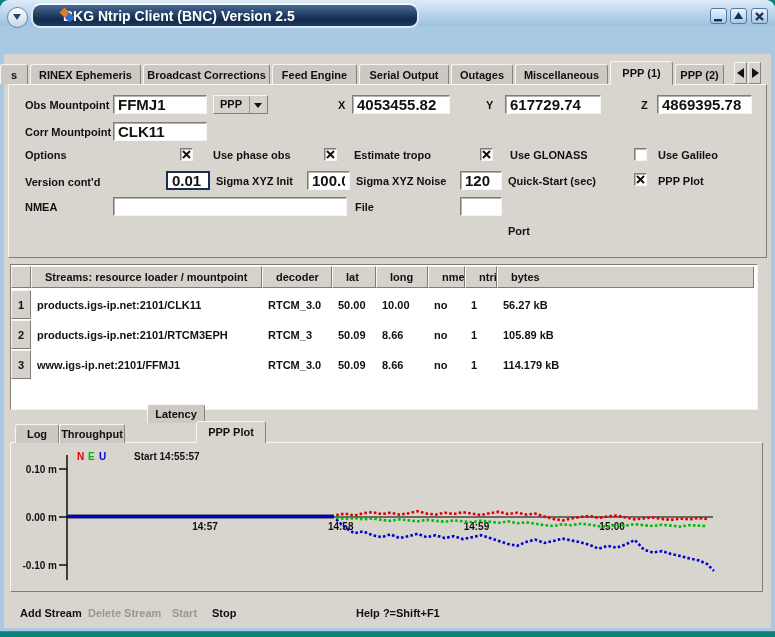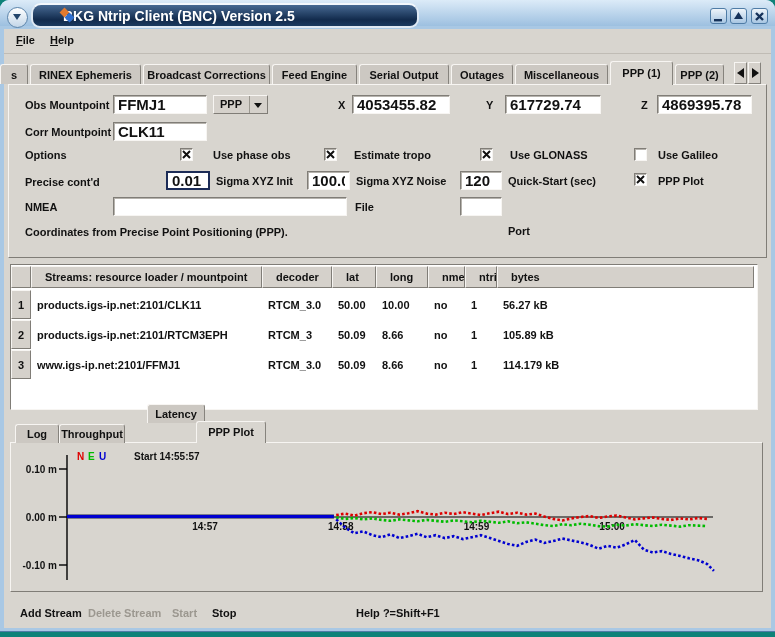--- a/index.html
+++ b/index.html
@@ -93,24 +93,20 @@
           <path d="M6.5 2 L11 9 L2 9 Z" fill="#16325a"></path>
         </svg>
     </div>
     <div class="win-btn" style="right:7px;">
       <svg width="13" height="13">
           <path d="M3 3 L10 10 M10 3 L3 10" stroke="#16325a" stroke-width="2.4"></path>
         </svg>
     </div>
   </div>
 
-  <div class="menubar">
-    <span class="menu-item">File</span>
-    <span class="menu-item">Help</span>
-  </div>
 
   <div class="content"></div>
 
   <div id="top-tabs"></div>
   <div class="tab-scroll" style="left:734px;">
       <span class="arr-l"></span>
     </div>
   <div class="tab-scroll" style="left:748px;">
       <span class="arr-r"></span>
     </div>
@@ -131,30 +127,29 @@
   <input class="tin" style="left: 505px; top: 95px; width: 96px;" value="617729.74">
   <span class="lbl" style="left:641px;top:99px;">Z</span>
   <input class="tin" style="left: 657px; top: 95px; width: 95px;" value="4869395.78">
 
   <span class="lbl" style="left:25px;top:126px;">Corr Mountpoint</span>
   <input class="tin" style="left: 113px; top: 122px; width: 94px;" value="CLK11">
 
   <span class="lbl" style="left:25px;top:149px;">Options</span>
   <div id="options-row"></div>
 
-  <span class="lbl" style="left:25px;top:176px;">Precise cont'd</span>
+  <span class="lbl" style="left:25px;top:176px;">Version cont'd</span>
   <div id="contd-row"></div>
 
   <span class="lbl" style="left:25px;top:201px;">NMEA</span>
   <input class="tin" style="left: 113px; top: 197px; width: 234px;" value="">
   <span class="lbl" style="left:355px;top:201px;">File</span>
   <input class="tin" style="left: 460px; top: 197px; width: 42px;" value="">
   <span class="lbl" style="left:508px;top:201px;margin-top:24px;">Port</span>
 
-  <span class="lbl" style="left:25px;top:226px;">Coordinates from Precise Point Positioning (PPP).</span>
 
   <div class="sunken-panel" style="left:10px;top:264px;width:748px;height:146px;background:#fff;"></div>
   <div id="table-content"></div>
 
   <div id="bottom-tabs"></div>
   <div class="raised-panel" style="left:10px;top:442px;width:753px;height:150px;background:#d8d5cf;"></div>
   <svg width="750" height="147" viewBox="0 0 750 147" style="position:absolute;left:11px;top:443px;">
       <line x1="56" y1="12" x2="56" y2="137" stroke="#000" stroke-width="1.4"></line>
       <line x1="56" y1="74" x2="702" y2="74" stroke="#000" stroke-width="1.2"></line>
       <line x1="48" y1="26" x2="56" y2="26" stroke="#000" stroke-width="1.4"></line>

